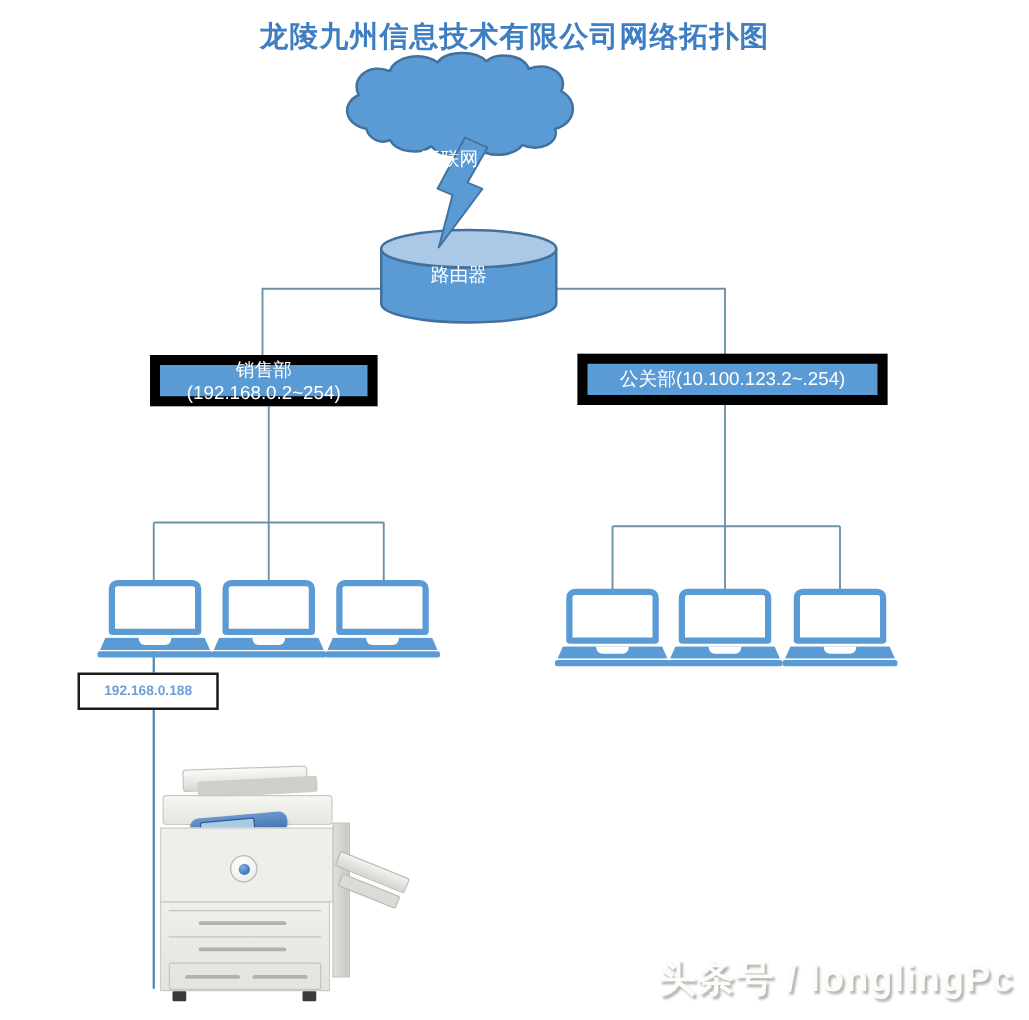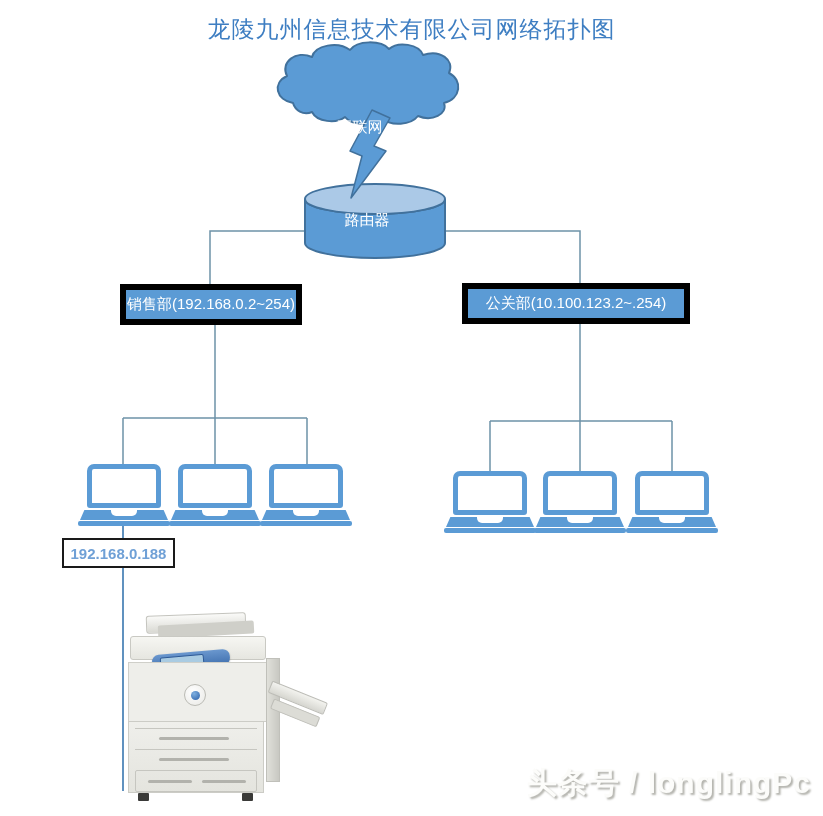--- a/index.html
+++ b/index.html
@@ -2,36 +2,36 @@
 <html><head>
 <meta charset="utf-8">
 <style>
   html,body { margin:0; padding:0; background:#ffffff; }
   .stage {
     position:relative; width:823px; height:816px; background:#ffffff;
     overflow:hidden; font-family:"Liberation Sans", sans-serif;
   }
   .title {
     position:absolute; left:0; top:14px; width:823px;
-    text-align:center; font-size:23px; font-weight:normal; color:#3E7EC2;
+    text-align:center; font-size:23px; font-weight:bold; color:#3E7EC2;
     letter-spacing:1px;
   }
   svg.layer { position:absolute; left:0; top:0; }
 
   .node-label { position:absolute; text-align:center; color:#fff; }
   .internet-label { left:300px; top:75px; width:120px; font-size:15px;margin-top:43px; }
   .router-label  { left:305px; top:211px; width:124px; font-size:15px; }
 
   .dept-box {
     position:absolute; box-sizing:border-box; background:#5B9BD5;
-    border:6px solid #000000; color:#ffffff; font-size:15px;
+    border:8px solid #000000; color:#ffffff; font-size:15px;
     display:flex; align-items:center; justify-content:center; text-align:center;
   }
   .dept-sales { left:120px; top:284px; width:182px; height:41px; }
-  .dept-pr    { left:462px; top:283px; width:228px; height:41px; }
+  .dept-pr    { left:462px; top:283px; width:248px; height:41px; }
 
   
   .laptop { position:absolute; width:92px; height:62px; }
   .laptop .screen {
     position:absolute; left:9px; top:0; width:74px; height:44px;
     box-sizing:border-box; border:5px solid #5B9BD5; background:#fff;
     border-radius:7px 7px 3px 3px;
   }
   .laptop .deck {
     position:absolute; left:2px; top:46px; width:88px; height:10px;
@@ -44,21 +44,21 @@
   }
   .laptop .foot {
     position:absolute; left:0; top:57px; width:92px; height:5px;
     background:#5B9BD5; border-radius:2px;
   }
 
   .ip-box {
     position:absolute; left:62px; top:538px; width:113px; height:30px;
     box-sizing:border-box; background:#ffffff; border:2px solid #1a1a1a;
     display:flex; align-items:center; justify-content:center;
-    font-size:15px; font-weight:bold; color:#6FA0D6;
+    font-size:11px; font-weight:bold; color:#6FA0D6;
   }
 
   
   .printer { position:absolute; left:128px; top:614px; width:172px; height:188px; }
   .printer div { position:absolute; box-sizing:border-box; }
   .p-feeder  { left:18px; top:0; width:100px; height:18px; background:linear-gradient(180deg,#fafaf8,#d9d9d3); border:1px solid #c4c4be; border-radius:3px; transform:rotate(-2deg); }
   .p-feeder2 { left:30px; top:9px; width:96px; height:13px; background:#cfcfc9; border-radius:2px; transform:rotate(-3deg); }
   .p-scanner { left:2px; top:22px; width:136px; height:24px; background:linear-gradient(180deg,#f6f6f2,#e6e6e0); border:1px solid #c9c9c3; border-radius:3px; }
   .p-panel   { left:24px; top:38px; width:78px; height:16px; background:linear-gradient(180deg,#6a97ce,#3f6fae); border-radius:7px; transform:rotate(-5deg); box-shadow:0 1px 2px rgba(0,0,0,.25); }
   .p-panel::after { content:''; position:absolute; left:8px; top:3px; width:42px; height:9px; background:#a9cbe2; border:1px solid #2e5a96; border-radius:2px; }

